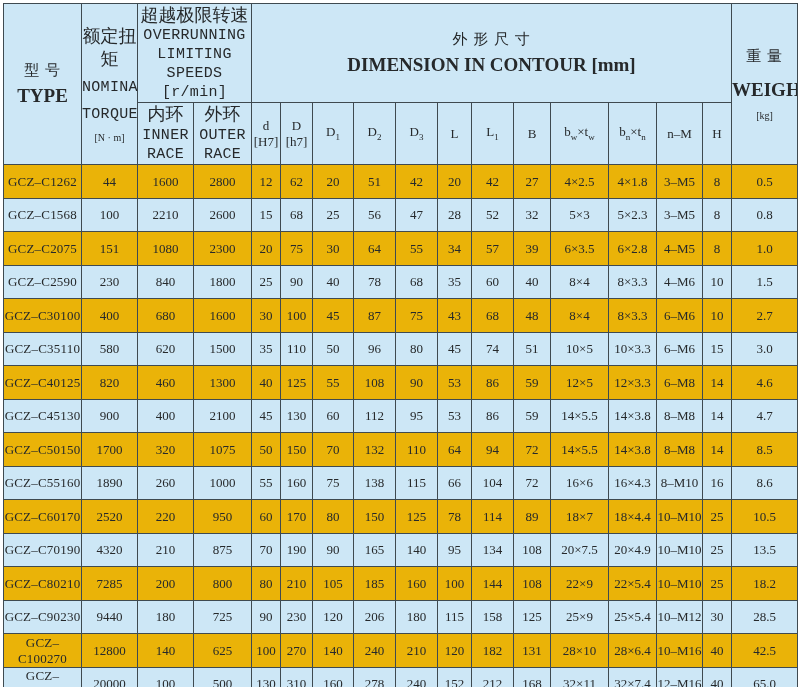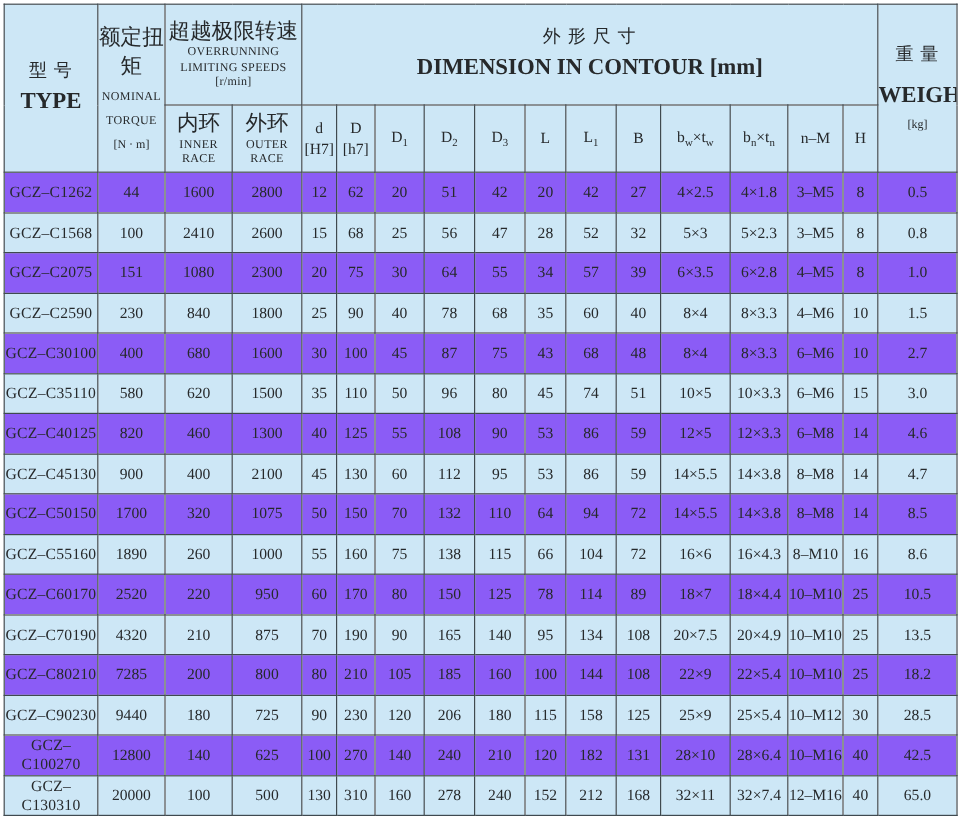--- a/index.html
+++ b/index.html
@@ -26,21 +26,21 @@
     text-align: center;
     vertical-align: middle;
     padding: 0;
     overflow: hidden;
     font-size: 13px;
     font-weight: normal;
   }
   thead th { background: #cde7f6; }
   thead tr.h1 { height: 84px; }
   thead tr.h2 { height: 56px; padding-left: 18px; }
-  tbody tr { height: 33.5px; background: #8b5cf6; }
+  tbody tr { height: 33.5px; background: #eab308; }
   tbody tr:nth-child(even) { background: #cde7f6; }
   td.c-type {
     text-align: left;
     padding-left: 4px;
     letter-spacing: 0.2px;
   }
   .zh {
     font-size: 15px;
     letter-spacing: 1px;
     display: block;
@@ -51,24 +51,25 @@
     display: block;
     line-height: 1.3;
   }
   .en {
     font-size: 19px;
     display: block;
     line-height: 1.3;
     font-weight: bold;
   }
   .en-sm {
-    font-size: 10px;
+    font-size: 15px;
     display: block;
     line-height: 1.25;
     letter-spacing: 0.3px;
+    font-family: Liberation Mono, monospace;
   }
   .unit {
     font-size: 10px;
     display: block;
     line-height: 1.3;
     margin-top: 6px;
   }
   th.big-head .zh { margin-bottom: 4px; }
   th sub { font-size: 9px; }
   th.sub-h { font-size: 13.5px; line-height: 1.25; }
@@ -170,21 +171,21 @@
           <td>27</td>
           <td>4×2.5</td>
           <td>4×1.8</td>
           <td>3–M5</td>
           <td>8</td>
           <td>0.5</td>
         </tr>
         <tr>
           <td class="c-type">GCZ–C1568</td>
           <td>100</td>
-          <td>2410</td>
+          <td>2210</td>
           <td>2600</td>
           <td>15</td>
           <td>68</td>
           <td>25</td>
           <td>56</td>
           <td>47</td>
           <td>28</td>
           <td>52</td>
           <td>32</td>
           <td>5×3</td>

